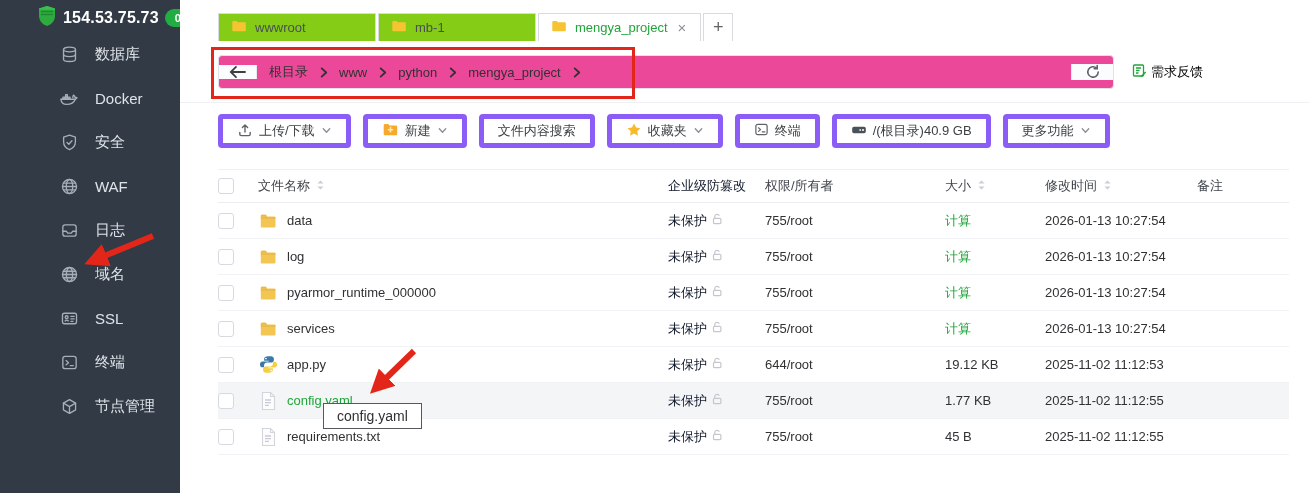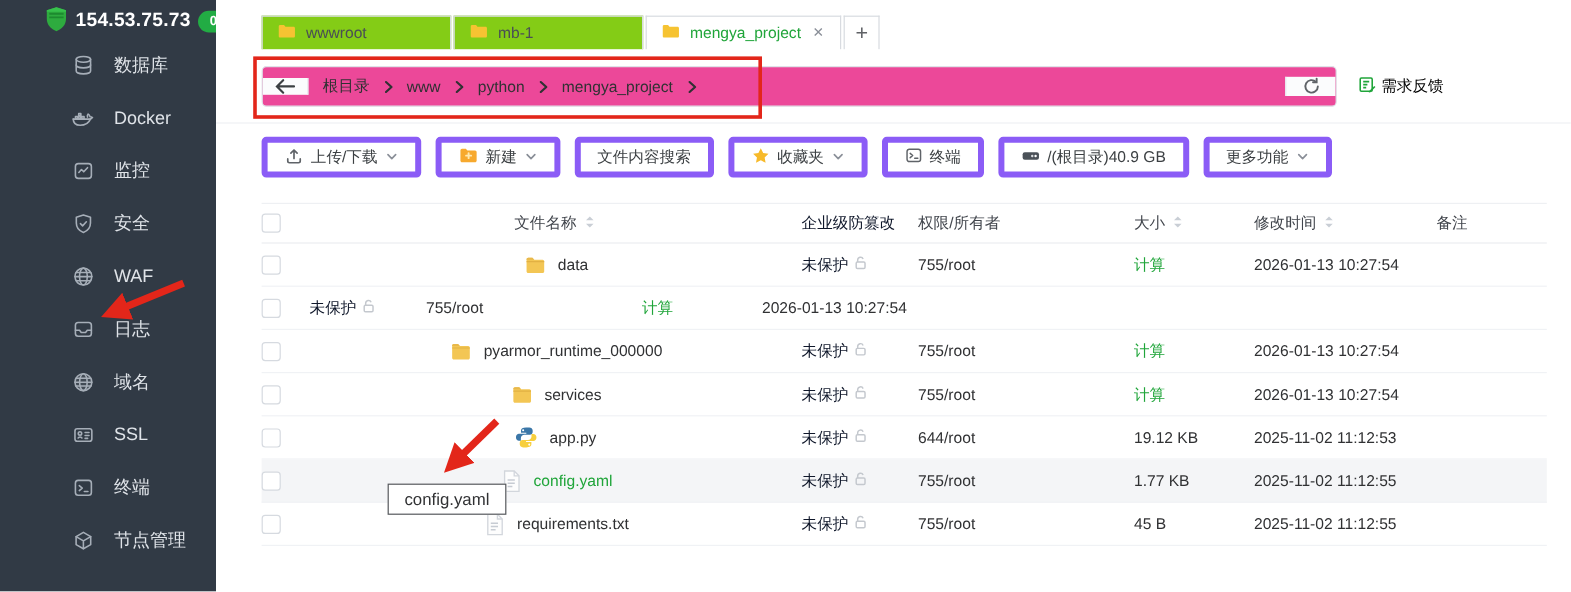--- a/index.html
+++ b/index.html
@@ -51,21 +51,21 @@
   .toolbar { display:flex; align-items:center; gap:12px; padding:11px 0 10px 38px; }
   .tbtn { height:34px; display:flex; align-items:center; gap:6px; padding:0 14px; background:#fff;
     border:5px solid #8b5cf6; border-radius:4px; font-size:13px; color:#3c4043; cursor:pointer; white-space:nowrap; }
 
   
   .ftable { margin:11px 20px 0 38px; }
   .frow { display:flex; align-items:center; height:36px; border-bottom:1px solid #f0f2f5; font-size:13px; color:#303133; cursor:pointer; }
   .frow.header { height:34px; border-top:1px solid #eef0f3; border-bottom:1px solid #ebedf1; color:#41454c; cursor:default; }
   .frow.hl { background:#f4f5f7; }
   .c-check { width:40px; display:flex; align-items:center; }
-  .c-name  { width:410px; display:flex; align-items:center; gap:9px; overflow:hidden;justify-content:center; }
+  .c-name  { width:410px; display:flex; align-items:center; gap:9px; overflow:hidden; }
   .c-prot  { width:97px;  display:flex; align-items:center; gap:3px; color:#0f172a; }
   .c-perm  { width:180px; }
   .c-size  { width:100px; }
   .c-time  { width:152px; }
   .c-note  { flex:1; }
   .chk { width:16px; height:16px; border:1px solid #d6dae0; border-radius:3px; background:#fff; cursor:pointer; }
   .hname { display:flex; align-items:center; gap:4px; }
   .green-link { color:#20a53a; cursor:pointer; }
   .fname { cursor:pointer; }
   .fname.green { color:#20a53a; }
@@ -112,29 +112,20 @@
               <path d="M1.6 10.8h13.9c1.6 0 2.6-.9 3-1.4-.6-.5-1.3-.8-2.2-.7-.2-1.1-.9-1.9-1.6-2.3-.6.7-.9 1.6-.6 2.6"></path>
               <path d="M1.6 10.8c.1 3.2 2.4 5.4 6 5.4 4.5 0 7.8-2.3 9.1-5.4"></path>
               <path d="M3.6 8.6h1.9v1.9H3.6zM6.4 8.6h1.9v1.9H6.4zM9.2 8.6h1.9v1.9H9.2zM6.4 6h1.9v1.9H6.4z"></path>
             </svg>
           </span>
           <span class="mi-label">Docker</span>
         </div>
         <div class="menu-item">
           <span class="mi-icon">
             <svg width="19" height="19" viewBox="0 0 20 20" fill="none" stroke="#a6aeb8" stroke-width="1.4" stroke-linecap="round" stroke-linejoin="round">
-              <rect x="3" y="3.5" width="14" height="13" rx="2.6"></rect>
-              <path d="M6 11.3l2.3-2.6 2 2 3.3-3.6"></path>
-            </svg>
-          </span>
-          <span class="mi-label">监控</span>
-        </div>
-        <div class="menu-item">
-          <span class="mi-icon">
-            <svg width="19" height="19" viewBox="0 0 20 20" fill="none" stroke="#a6aeb8" stroke-width="1.4" stroke-linecap="round" stroke-linejoin="round">
               <path d="M10 2.3l6.2 2v5c0 4.2-2.8 7-6.2 8.3-3.4-1.3-6.2-4.1-6.2-8.3v-5z"></path>
               <path d="M7.4 9.9l1.9 1.9 3.3-3.6"></path>
             </svg>
           </span>
           <span class="mi-label">安全</span>
         </div>
         <div class="menu-item">
           <span class="mi-icon">
             <svg width="19" height="19" viewBox="0 0 20 20" fill="none" stroke="#a6aeb8" stroke-width="1.4" stroke-linecap="round" stroke-linejoin="round">
               <circle cx="10" cy="10" r="7.4"></circle>
@@ -398,20 +389,30 @@
               </svg></span>
           </div>
           <div class="c-perm">755/root</div>
           <div class="c-size"><span class="green-link">计算</span></div>
           <div class="c-time">2026-01-13 10:27:54</div>
           <div class="c-note"></div>
         </div>
         <div class="frow">
           <div class="c-check">
             <span class="chk"></span>
+          </div>
+          <div class="c-name">
+            <span class="ficon">
+              <svg width="20" height="20" viewBox="0 0 20 20">
+                <path d="M2.8 5c0-.7.6-1.3 1.3-1.3h3.6l1.5 1.7h7c.7 0 1.3.6 1.3 1.3v8.6c0 .7-.6 1.3-1.3 1.3H4.1c-.7 0-1.3-.6-1.3-1.3z" fill="#f3c654"></path>
+                <path d="M2.8 7h14.7" stroke="#e2b143" stroke-width="1"></path>
+                <path d="M2.8 5c0-.7.6-1.3 1.3-1.3h3.6l1.5 1.7H2.8z" fill="#e8b84b"></path>
+              </svg>
+            </span>
+            <span class="fname">log</span>
           </div>
           <div class="c-prot">
             <span>未保护</span>
             <span><svg width="14" height="14" viewBox="0 0 16 16" fill="none" stroke="#c4c8ce" stroke-width="1.4" stroke-linejoin="round">
                 <path d="M5.4 7.2V5.4a2.7 2.7 0 0 1 5.2-1"></path>
                 <rect x="4" y="7.2" width="8.4" height="6.2" rx="1.2"></rect>
               </svg></span>
           </div>
           <div class="c-perm">755/root</div>
           <div class="c-size"><span class="green-link">计算</span></div>

